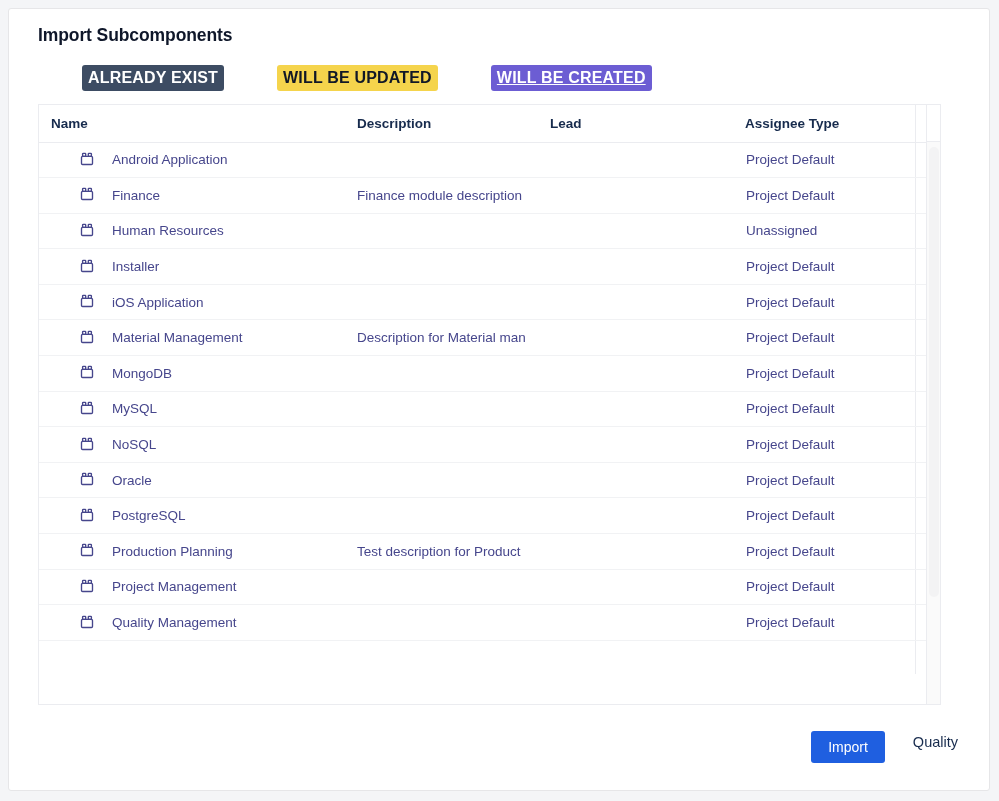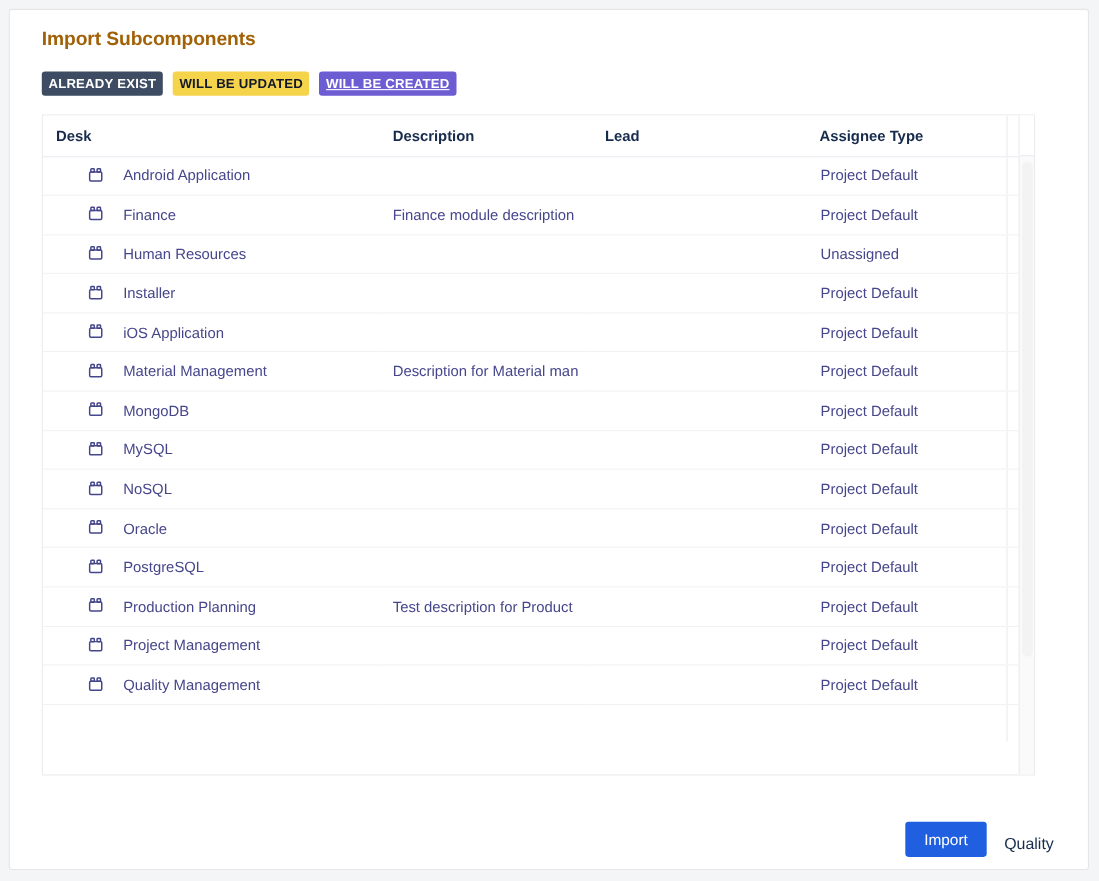--- a/index.html
+++ b/index.html
@@ -29,43 +29,44 @@
     border-radius: 3px;
   }
 
   
   .dialog-title {
     position: absolute;
     left: 29px;
     top: 16px;
     font-size: 17.5px;
     font-weight: bold;
-    color: #a16207;
+    color: #0f172a;
     letter-spacing: -0.1px;
   }
 
   
   .legend {
     position: absolute;
     left: 29px;
     top: 56px;
     display: flex;
     align-items: center;
     gap: 9px;
   }
   .badge {
     display: inline-block;
-    font-size: 12px;
+    font-size: 16px;
     font-weight: bold;
     letter-spacing: 0.18px;
     line-height: 1;
     padding: 5px 6px 5px 6px;
     border-radius: 3px;
     color: #ffffff;
     white-space: nowrap;
+    margin-left: 44px;
   }
   .badge.exist   { background: #3d4c63; }
   .badge.updated { background: #f5d44c; color: #111827; }
   .badge.created { background: #6c5dd3; }
 
   
   .table-frame {
     position: absolute;
     left: 29px;
     top: 95px;
@@ -176,24 +177,24 @@
     width: 10px;
     height: 450px;
     background: #f3f3f4;
     border-radius: 6px;
   }
 
   
   .footer {
     position: absolute;
     right: 29px;
-    bottom: 11px;
+    bottom: 27px;
     display: flex;
-    align-items: flex-end;
-    gap: 14px;
+    align-items: flex-start;
+    gap: 26px;
   }
   .btn-import {
     background: #1f5fe0;
     color: #ffffff;
     border: none;
     border-radius: 3px;
     font-family: "Liberation Sans", sans-serif;
     font-size: 14px;
     padding: 9px 17px;
     cursor: pointer;
@@ -228,21 +229,21 @@
       <table class="comp-table">
         <colgroup>
           <col class="c-name">
             <col class="c-desc">
             <col class="c-lead">
             <col class="c-assg">
             <col class="c-pad">
         </colgroup>
         <thead>
           <tr>
-            <th>Desk</th>
+            <th>Name</th>
             <th>Description</th>
             <th>Lead</th>
             <th>Assignee Type</th>
             <th class="th-pad"></th>
           </tr>
         </thead>
         <tbody id="table-body">
             <tr>
               <td>
                 <span class="cell-name">

